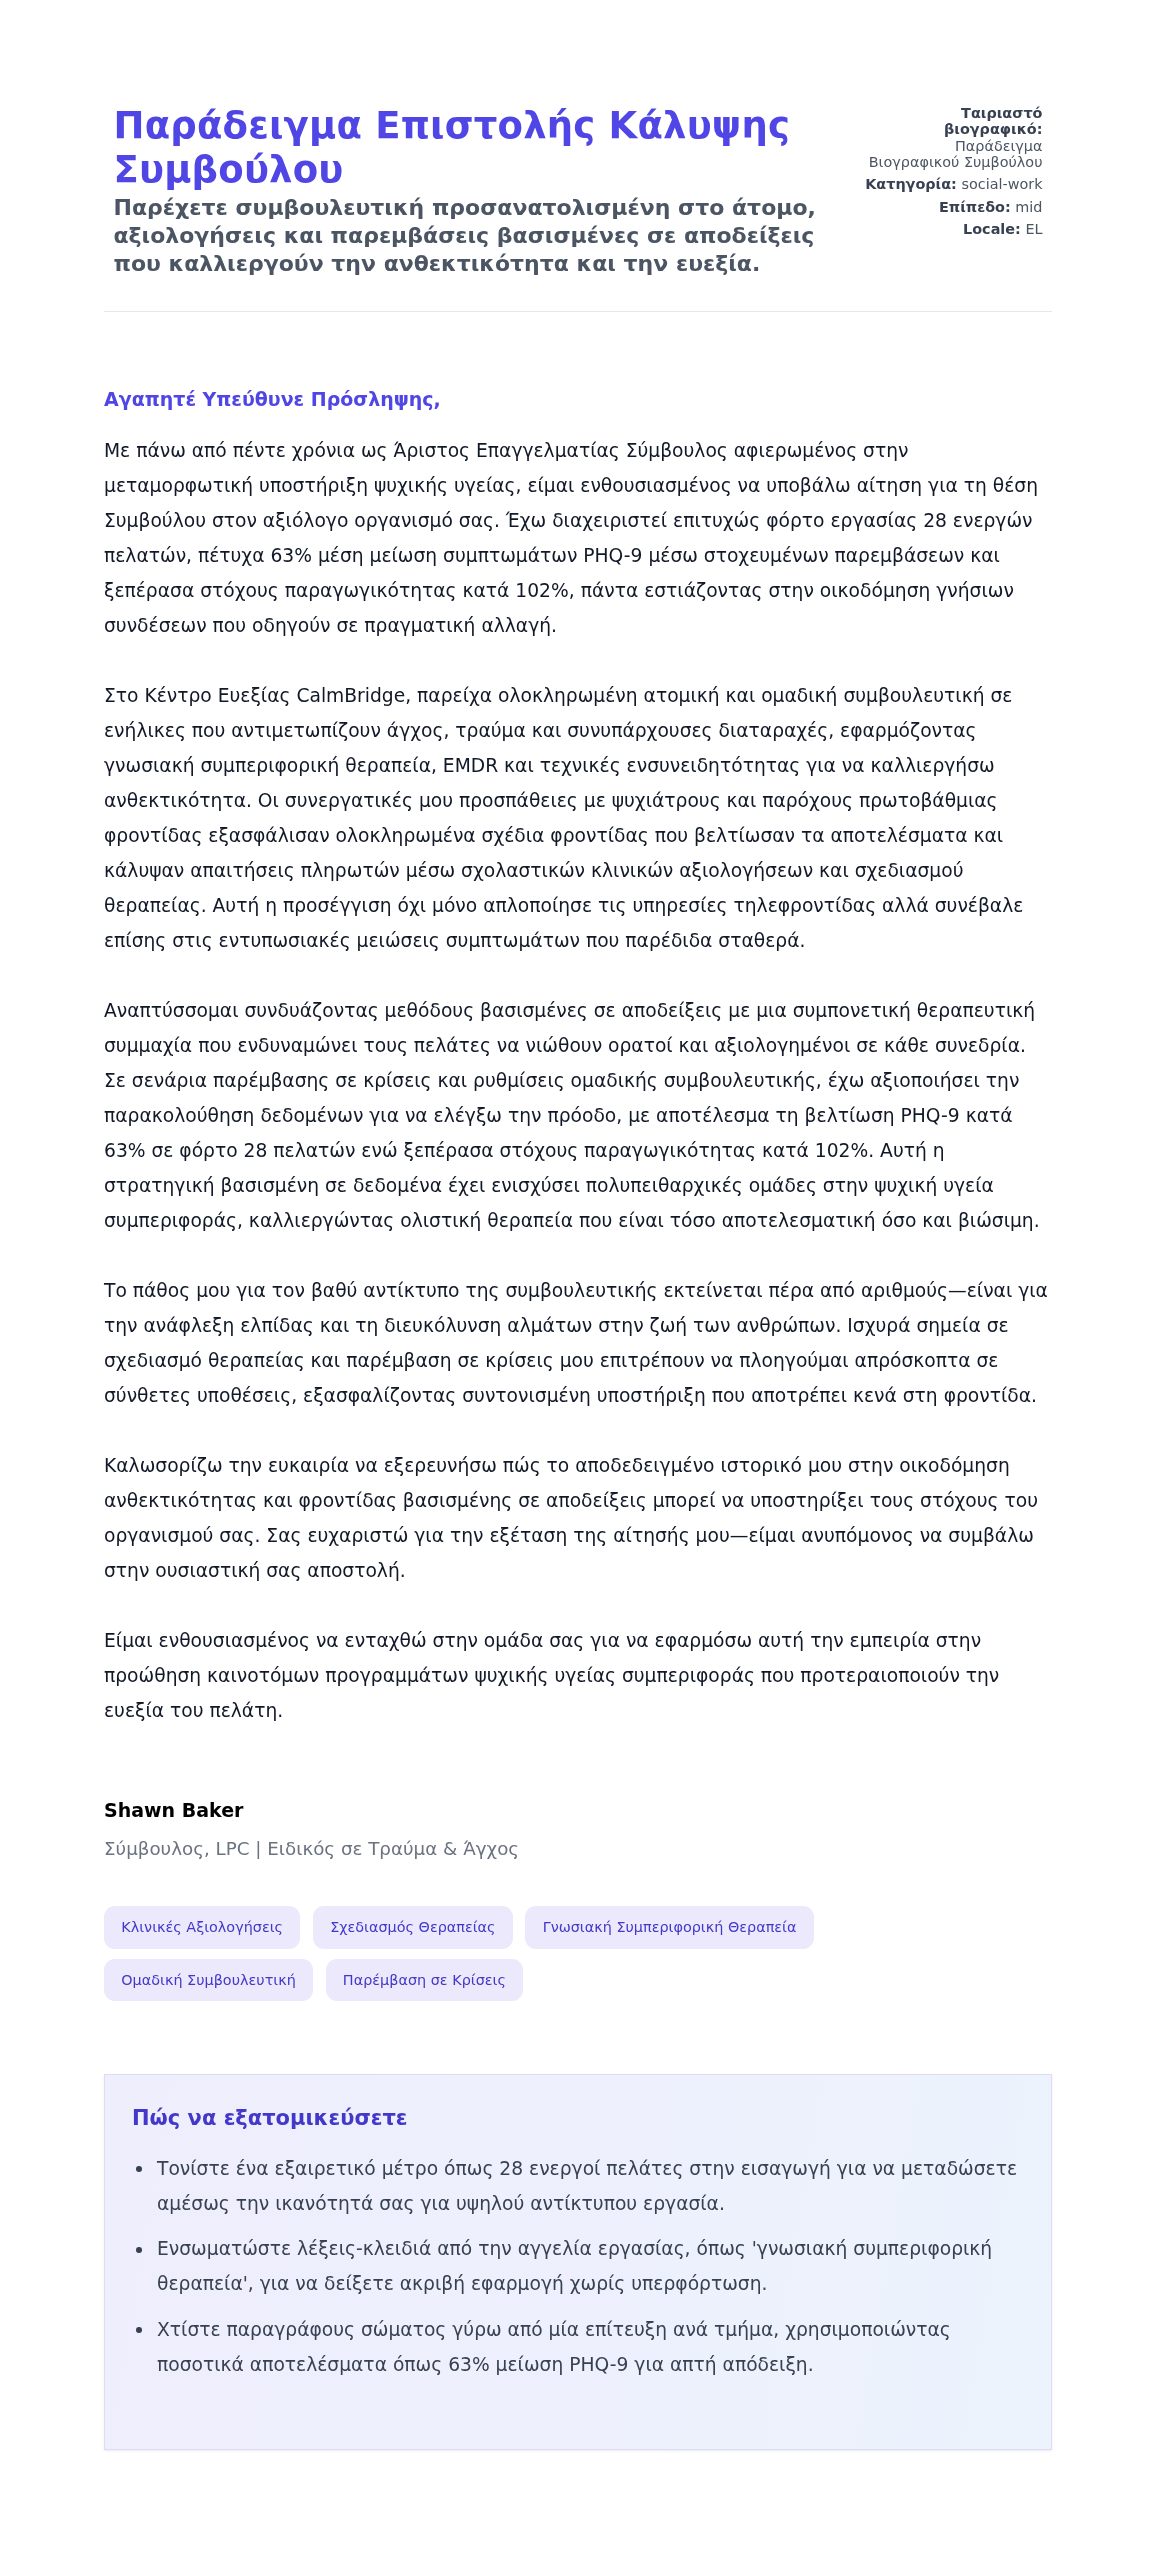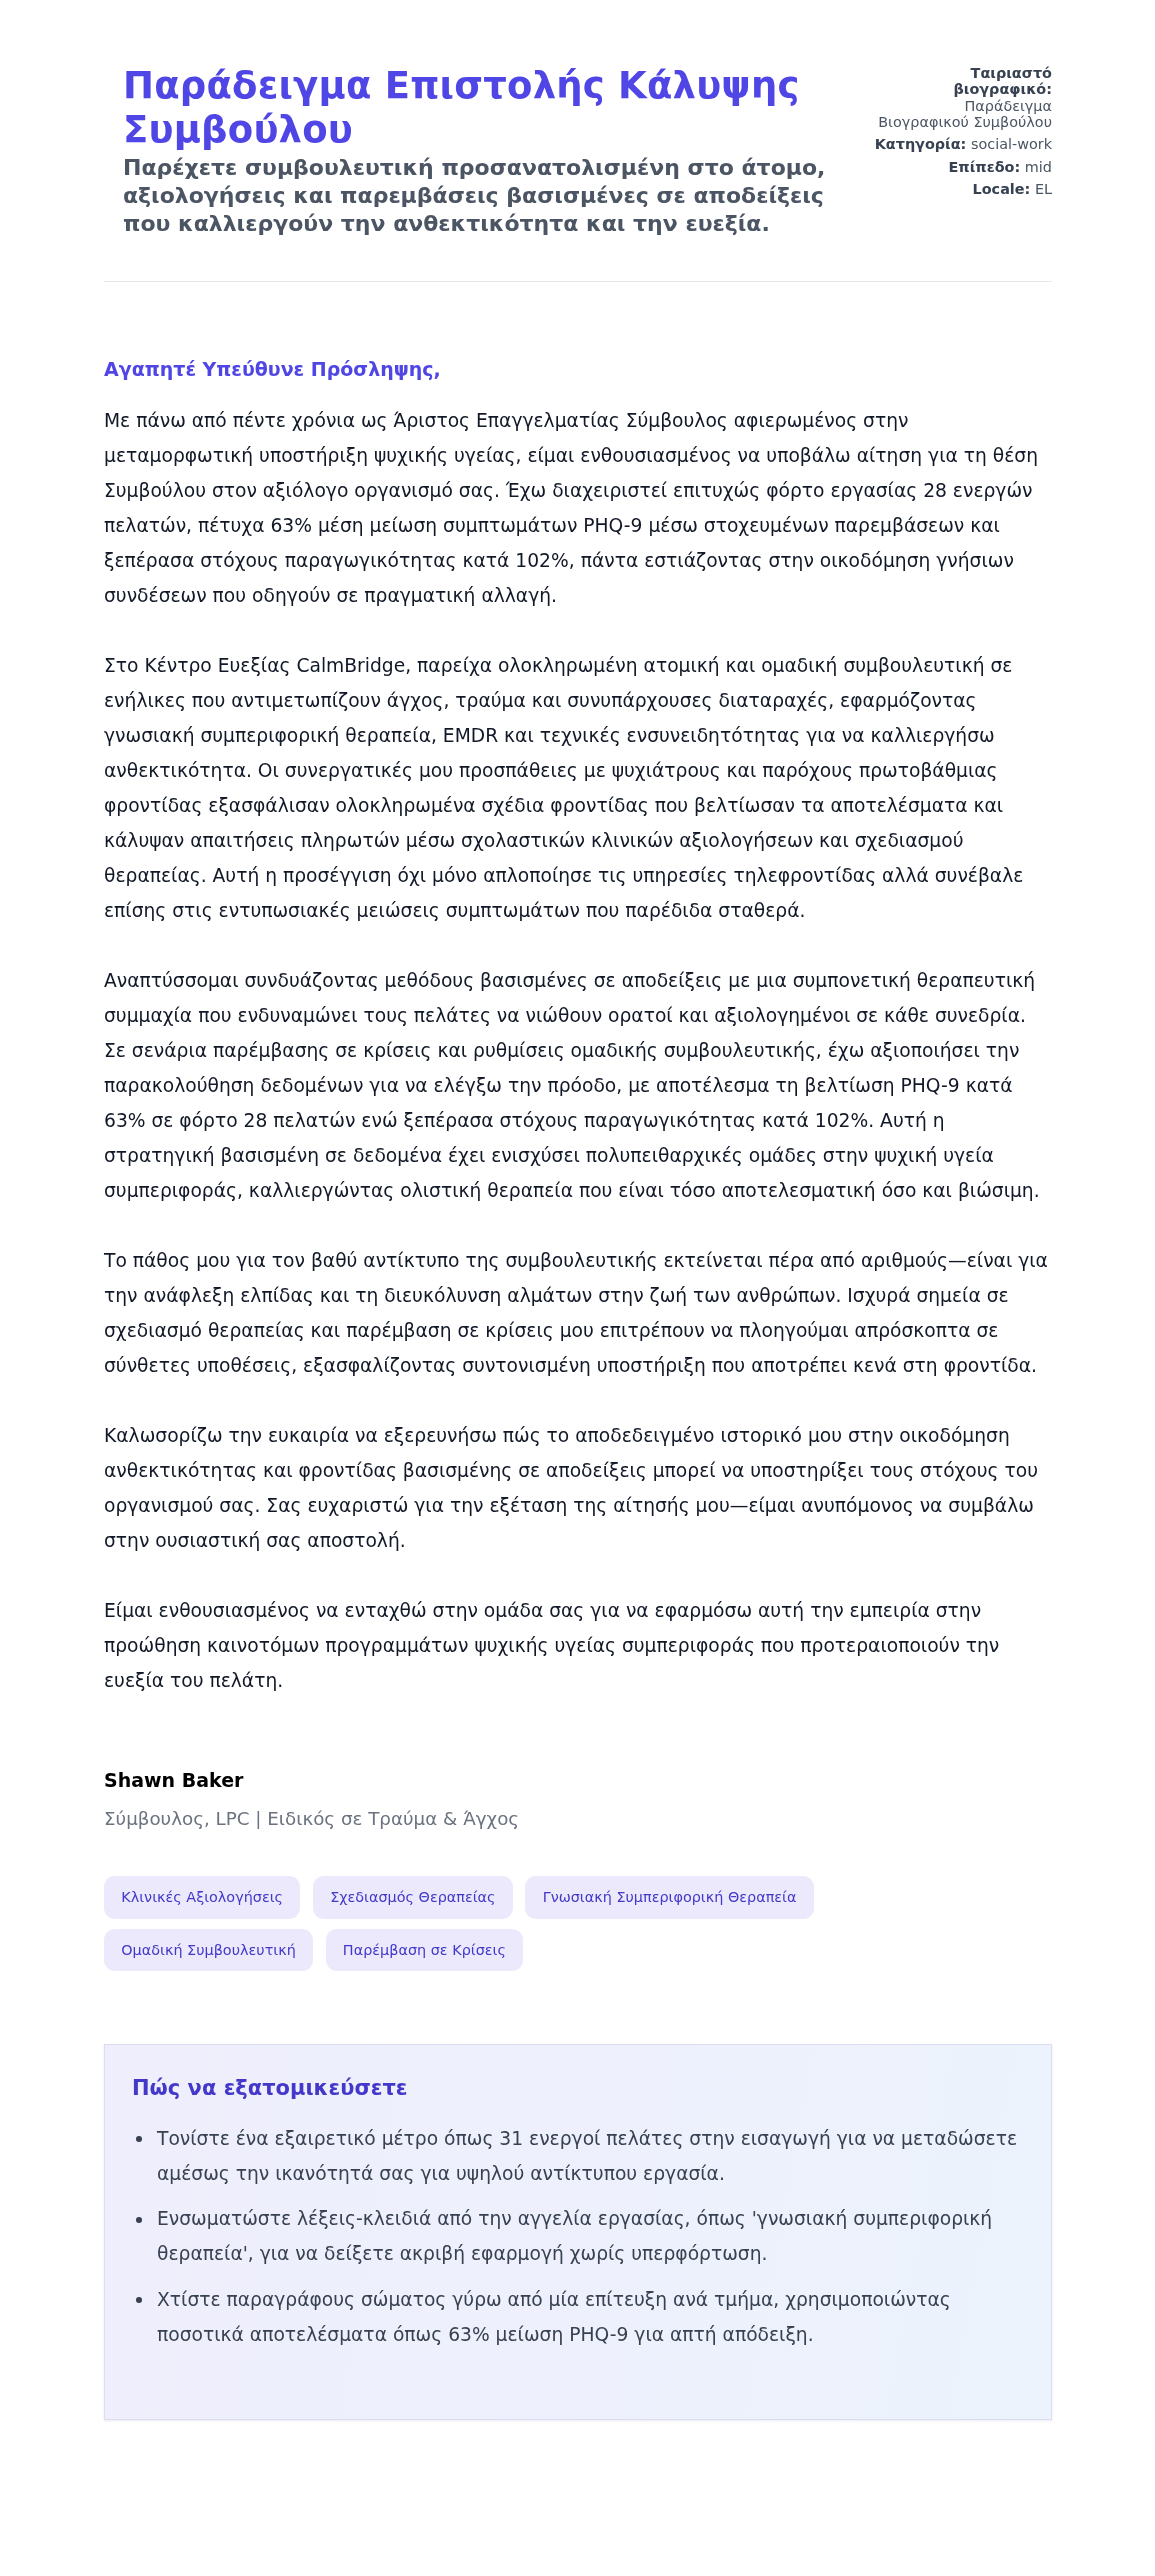--- a/index.html
+++ b/index.html
@@ -9,24 +9,25 @@
       min-height: 2576px;
       font-family: "DejaVu Sans", sans-serif;
       color: #1f2937;
     }
     .page {
       width: 1156px;
       padding: 64px 104px 39px 104px;
     }
     .header {
       display: flex;
-      justify-content: flex-end;
+      justify-content: center;
       align-items: flex-start;
-      padding-bottom: 43px;
+      padding-bottom: 33px;
       border-bottom: 1.9px solid #e5e7eb;
+      margin-top: 40px;
     }
     .header-left { width: 751px; }
     .doc-title {
       font-family: "DejaVu Sans", sans-serif;
       font-weight: bold;
       font-size: 37px;
       line-height: 44px;
       color: #4f46e5;
       letter-spacing: 0.2px;
     }
@@ -177,21 +178,21 @@
     <span class="tag">Γνωσιακή Συμπεριφορική Θεραπεία</span>
     <span class="tag">Ομαδική Συμβουλευτική</span>
     <span class="tag">Παρέμβαση σε Κρίσεις</span>
   </section>
 
   <section class="tip-box">
     <h3 class="tip-title">Πώς να εξατομικεύσετε</h3>
     <ul class="tip-list">
       <li class="tip-item">
         <span class="bullet"></span>
-        <span>Τονίστε ένα εξαιρετικό μέτρο όπως 31 ενεργοί πελάτες στην εισαγωγή για να μεταδώσετε αμέσως την ικανότητά σας για υψηλού αντίκτυπου εργασία.</span>
+        <span>Τονίστε ένα εξαιρετικό μέτρο όπως 28 ενεργοί πελάτες στην εισαγωγή για να μεταδώσετε αμέσως την ικανότητά σας για υψηλού αντίκτυπου εργασία.</span>
       </li>
       <li class="tip-item">
         <span class="bullet"></span>
         <span>Ενσωματώστε λέξεις-κλειδιά από την αγγελία εργασίας, όπως 'γνωσιακή συμπεριφορική θεραπεία', για να δείξετε ακριβή εφαρμογή χωρίς υπερφόρτωση.</span>
       </li>
       <li class="tip-item">
         <span class="bullet"></span>
         <span>Χτίστε παραγράφους σώματος γύρω από μία επίτευξη ανά τμήμα, χρησιμοποιώντας ποσοτικά αποτελέσματα όπως 63% μείωση PHQ-9 για απτή απόδειξη.</span>
       </li>
     </ul>

